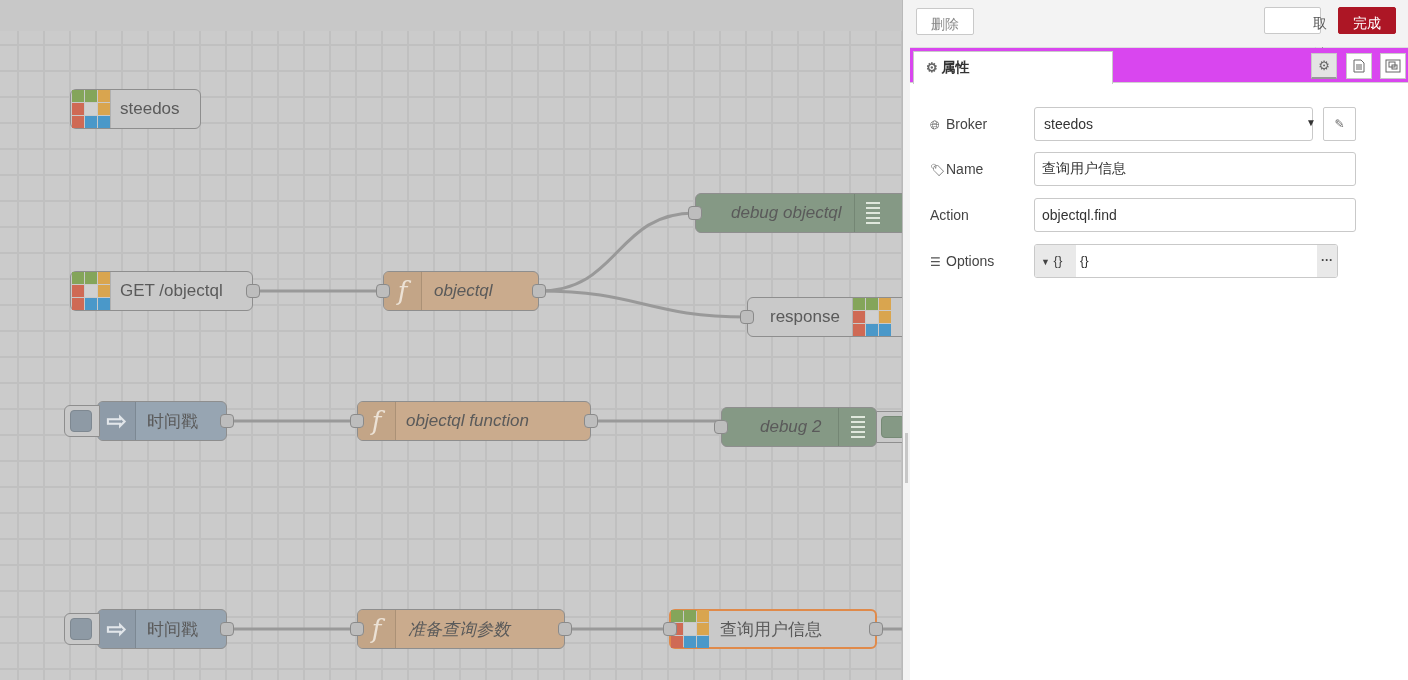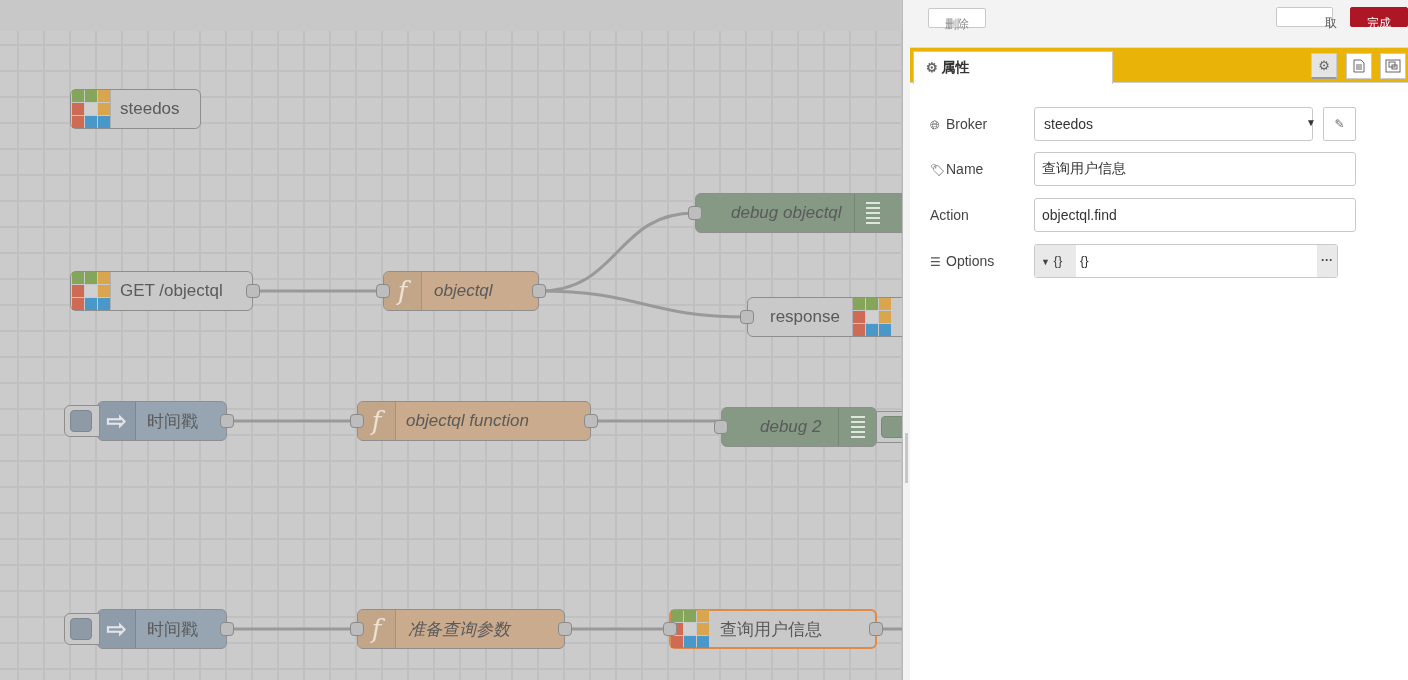--- a/index.html
+++ b/index.html
@@ -38,23 +38,23 @@
   .inject-btn i { position: absolute; left: 5px; top: 4px; width: 22px; height: 22px; background: #8e9aa5; border: 1px solid #7e8891; border-radius: 4px; }
   .arrow-glyph { color: #e2e6ea; font-size: 24px; font-weight: bold; }
 
   #divider { position: absolute; left: 902px; top: 0; width: 8px; height: 680px; background: #f3f3f3; border-left: 1px solid #b9b9b9; }
   #divider-handle { position: absolute; left: 2px; top: 433px; width: 3px; height: 50px; background: #c7c7c7; }
 
   
   #tray { position: absolute; left: 910px; top: 0; width: 498px; height: 680px; background: #fff; }
   #tray-header { height: 31px; background: #f3f3f3; border-bottom: 1px solid #dcdcdc; padding-left: 9px; font-size: 14px; font-weight: bold; color: #333; line-height: 28px; }
   #tray-toolbar { height: 48px; background: #f3f3f3; border-bottom: 1px solid #dcdcdc; position: relative; }
-  .btn { position: absolute; height: 20px; border: 1px solid #c9c9c9; background: #fff; color: #555; font-size: 12px; line-height: 31px; text-align: center; border-radius: 2px; margin-left: 12px; }
+  .btn { position: absolute; height: 27px; border: 1px solid #c9c9c9; background: #fff; color: #555; font-size: 14px; line-height: 31px; text-align: center; border-radius: 2px; }
   .btn.primary { background: #ad1625; border-color: #ad1625; color: #fff; }
-  #tray-tabs { position: relative; height: 35px; background: #eab308; border-bottom: 1px solid #d0d0d0; }
+  #tray-tabs { position: relative; height: 35px; background: #d946ef; border-bottom: 1px solid #d0d0d0; }
   #tab-props { position: absolute; left: 3px; top: 3px; width: 200px; height: 33px; background: #fff; border: 1px solid #c9c9c9; border-bottom: none; font-size: 14px; font-weight: bold; color: #333; line-height: 31px; padding-left: 12px; }
   .tray-icon-btn { position: absolute; top: 5px; width: 26px; height: 26px; border: 1px solid #c9c9c9; background: #fff; display: flex; align-items: center; justify-content: center; color: #666; font-size: 13px; }
   .tray-icon-btn.sel { background: #e4e4e4; border-bottom: 2px solid #999; }
   #form { position: relative; padding-top: 0; }
   .row { position: absolute; left: 20px; height: 40px; }
   .row .flabel { position: absolute; left: 0; top: 0; line-height: 34px; font-size: 14px; color: #444; white-space: nowrap; }
   .row .flabel .ico { display: inline-block; width: 14px; color: #555; font-size: 12px; margin-right: 2px; }
   .field { position: absolute; left: 104px; top: 0; height: 34px; border: 1px solid #c9c9c9; border-radius: 3px; background: #fff; font-size: 14px; color: #333; line-height: 32px; padding-left: 7px; font-family: "Liberation Sans", sans-serif; }
   select.field { appearance: none; -webkit-appearance: none; padding-left: 9px; }
   .sel-arrow { position: absolute; left: 376px; top: 10px; font-size: 10px; color: #333; pointer-events: none; }

